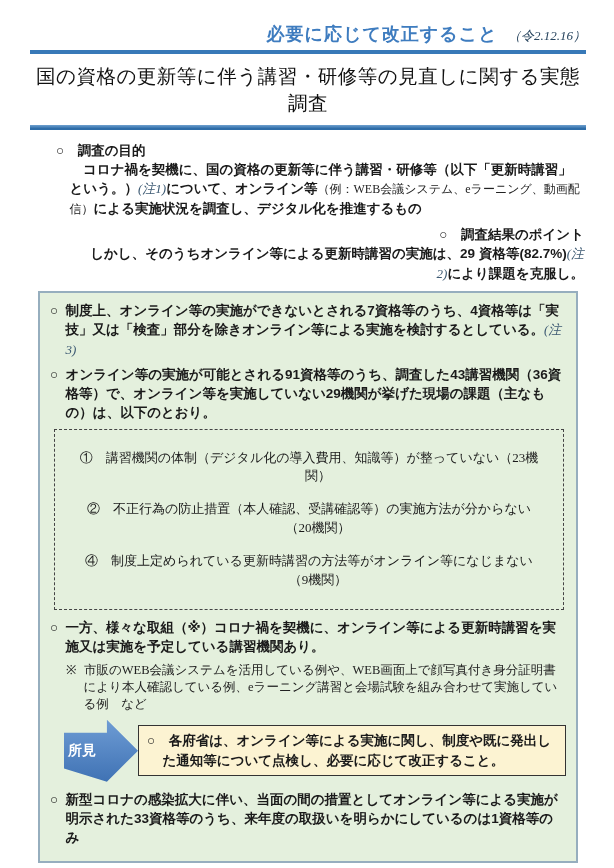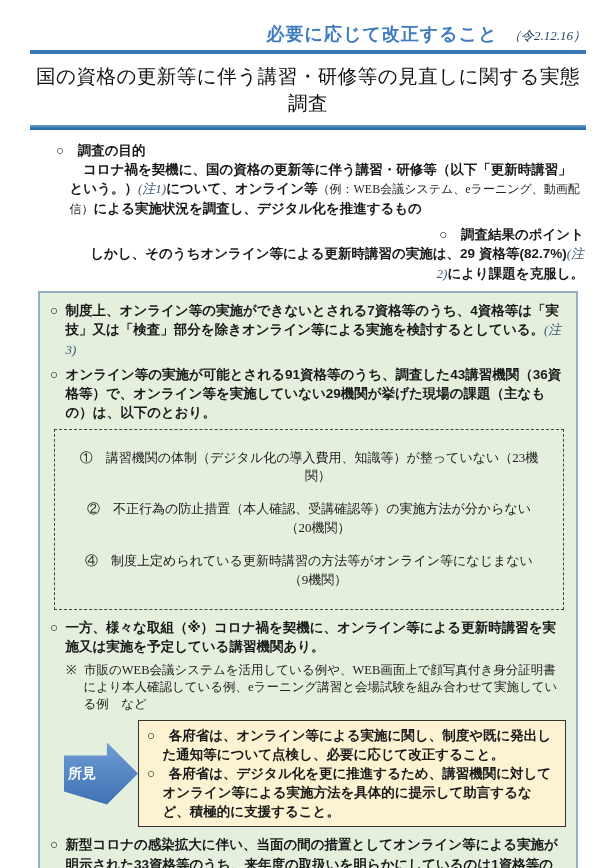--- a/index.html
+++ b/index.html
@@ -115,21 +115,20 @@
 
     <p class="gb-item"><span class="marker">○</span><span>一方、様々な取組（※）コロナ禍を契機に、オンライン等による更新時講習を実施又は実施を予定している講習機関あり。</span></p>
     <p class="gb-note"><span class="marker">※</span><span>市販のWEB会議システムを活用している例や、WEB画面上で顔写真付き身分証明書により本人確認している例、eラーニング講習と会場試験を組み合わせて実施している例　など</span></p>
 
     <div class="opinion-row">
       <div class="shoken-arrow">
         <span class="shoken-label">所見</span>
       </div>
       <div class="opinion-box">
         <p class="op-bullet">○　各府省は、オンライン等による実施に関し、制度や既に発出した通知等について点検し、必要に応じて改正すること。</p>
-        <p class="op-bullet">○　各府省は、デジタル化を更に推進するため、講習機関に対してオンライン等による実施方法を具体的に提示して助言するなど、積極的に支援すること。</p>
       </div>
     </div>
 
     <p class="gb-item"><span class="marker">○</span><span>新型コロナの感染拡大に伴い、当面の間の措置としてオンライン等による実施が明示された33資格等のうち、来年度の取扱いを明らかにしているのは1資格等のみ</span></p>
 
   </div>
 
 </div>
 
 </body></html>

